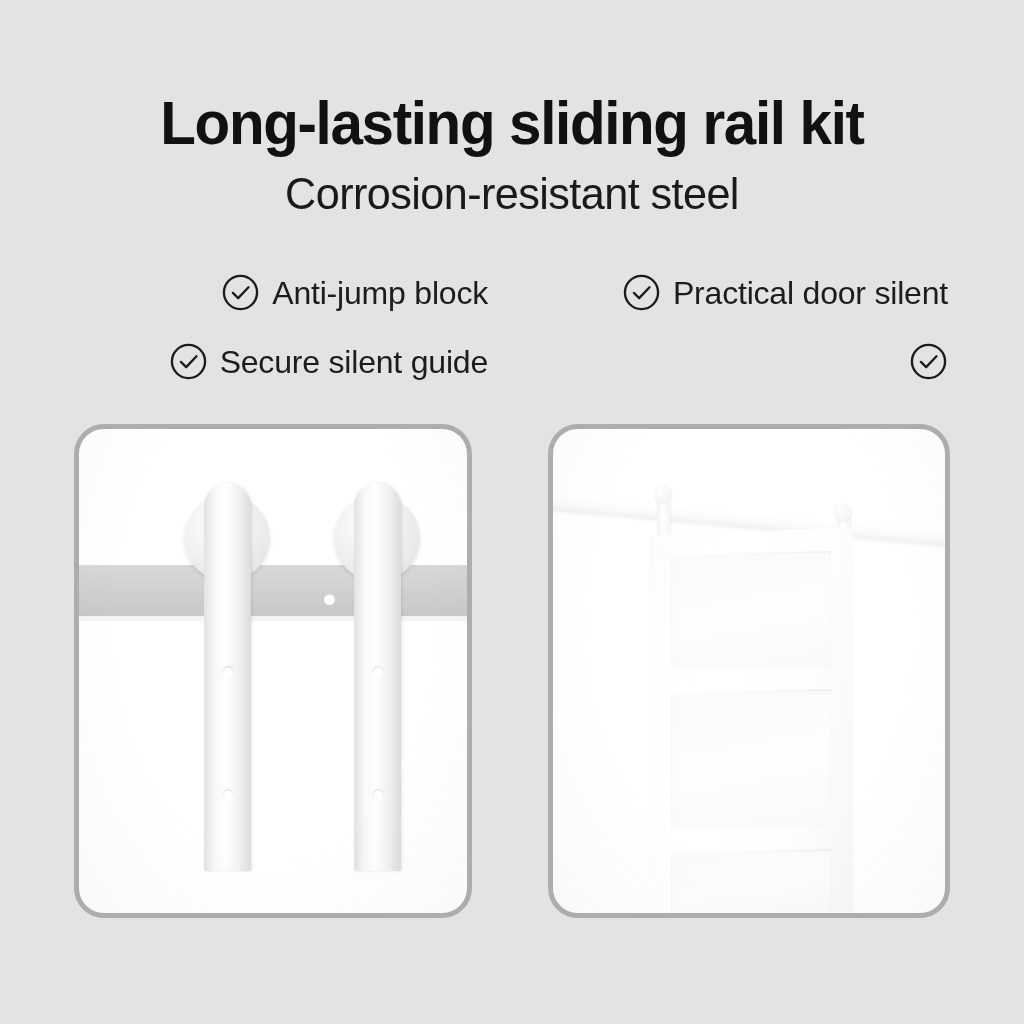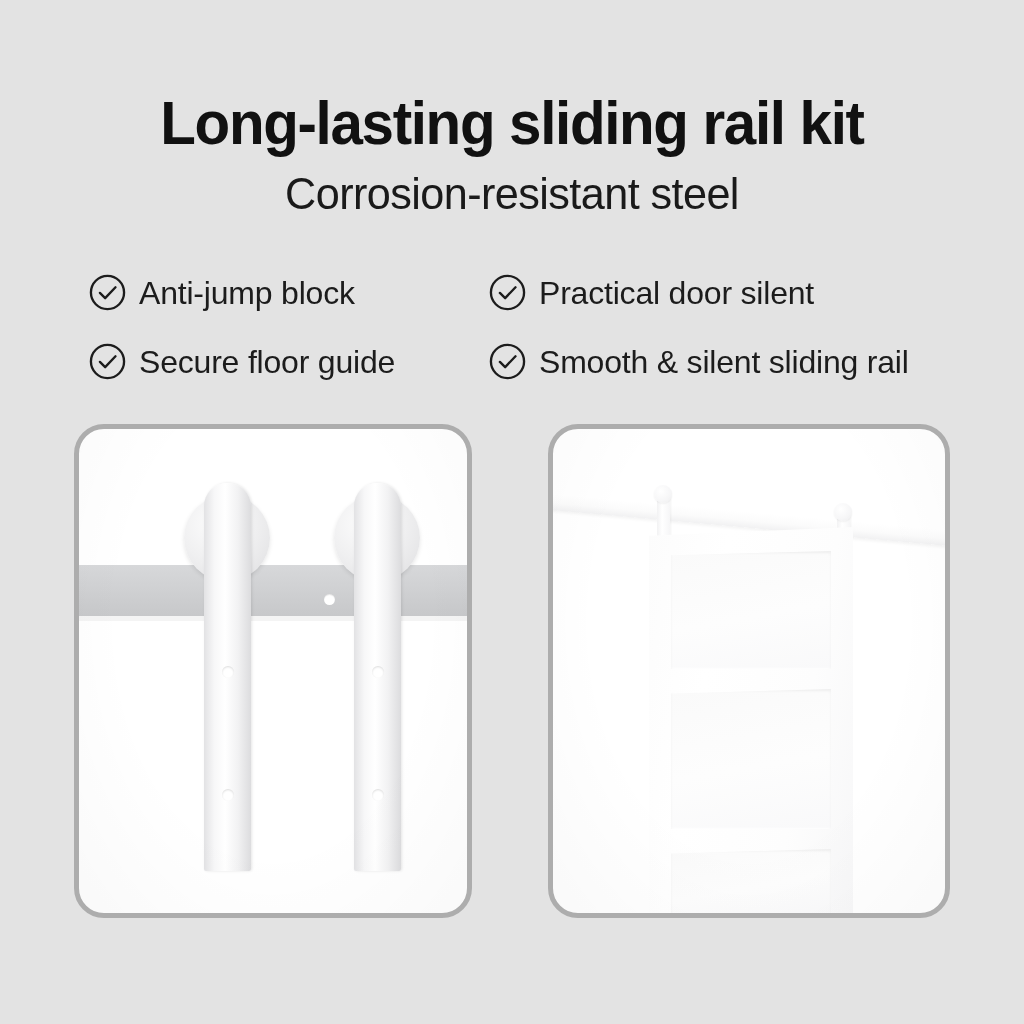--- a/index.html
+++ b/index.html
@@ -58,20 +58,21 @@
     display: grid;
     grid-template-columns: 400px 460px;
     grid-auto-rows: 69px;
     align-items: center;
   }
   .feature {
     display: flex;
     align-items: center;
     gap: 12px;
     white-space: nowrap;
+    justify-content: flex-end;
   }
   .check-icon {
     flex: 0 0 auto;
     width: 39px;
     height: 39px;
     display: block;
   }
   .feature-label {
     font-size: 32px;
     line-height: 1;
@@ -248,31 +249,30 @@
     <span class="feature-label">Practical door silent</span>
   </div>
 
   <div class="feature">
     <span class="check-icon">
       <svg viewBox="0 0 40 40" width="39" height="39" aria-hidden="true">
         <circle cx="20" cy="20" r="17" fill="none" stroke="#1c1c1c" stroke-width="2.4"></circle>
         <polyline points="12.2,20.4 17.6,25.8 28.2,14.6" fill="none" stroke="#1c1c1c" stroke-width="2.4" stroke-linecap="round" stroke-linejoin="round"></polyline>
       </svg>
     </span>
-    <span class="feature-label">Secure floor guide</span>
+    <span class="feature-label">Secure silent guide</span>
   </div>
 
   <div class="feature">
     <span class="check-icon">
       <svg viewBox="0 0 40 40" width="39" height="39" aria-hidden="true">
         <circle cx="20" cy="20" r="17" fill="none" stroke="#1c1c1c" stroke-width="2.4"></circle>
         <polyline points="12.2,20.4 17.6,25.8 28.2,14.6" fill="none" stroke="#1c1c1c" stroke-width="2.4" stroke-linecap="round" stroke-linejoin="round"></polyline>
       </svg>
     </span>
-    <span class="feature-label">Smooth &amp; silent sliding rail</span>
   </div>
 
 </div>
 
 <div class="panel panel-left">
   <div class="panel-inner">
 
     <div class="rail-bar">
       <div class="rail-hole" style="left:245px; top:29px;"></div>
     </div>

